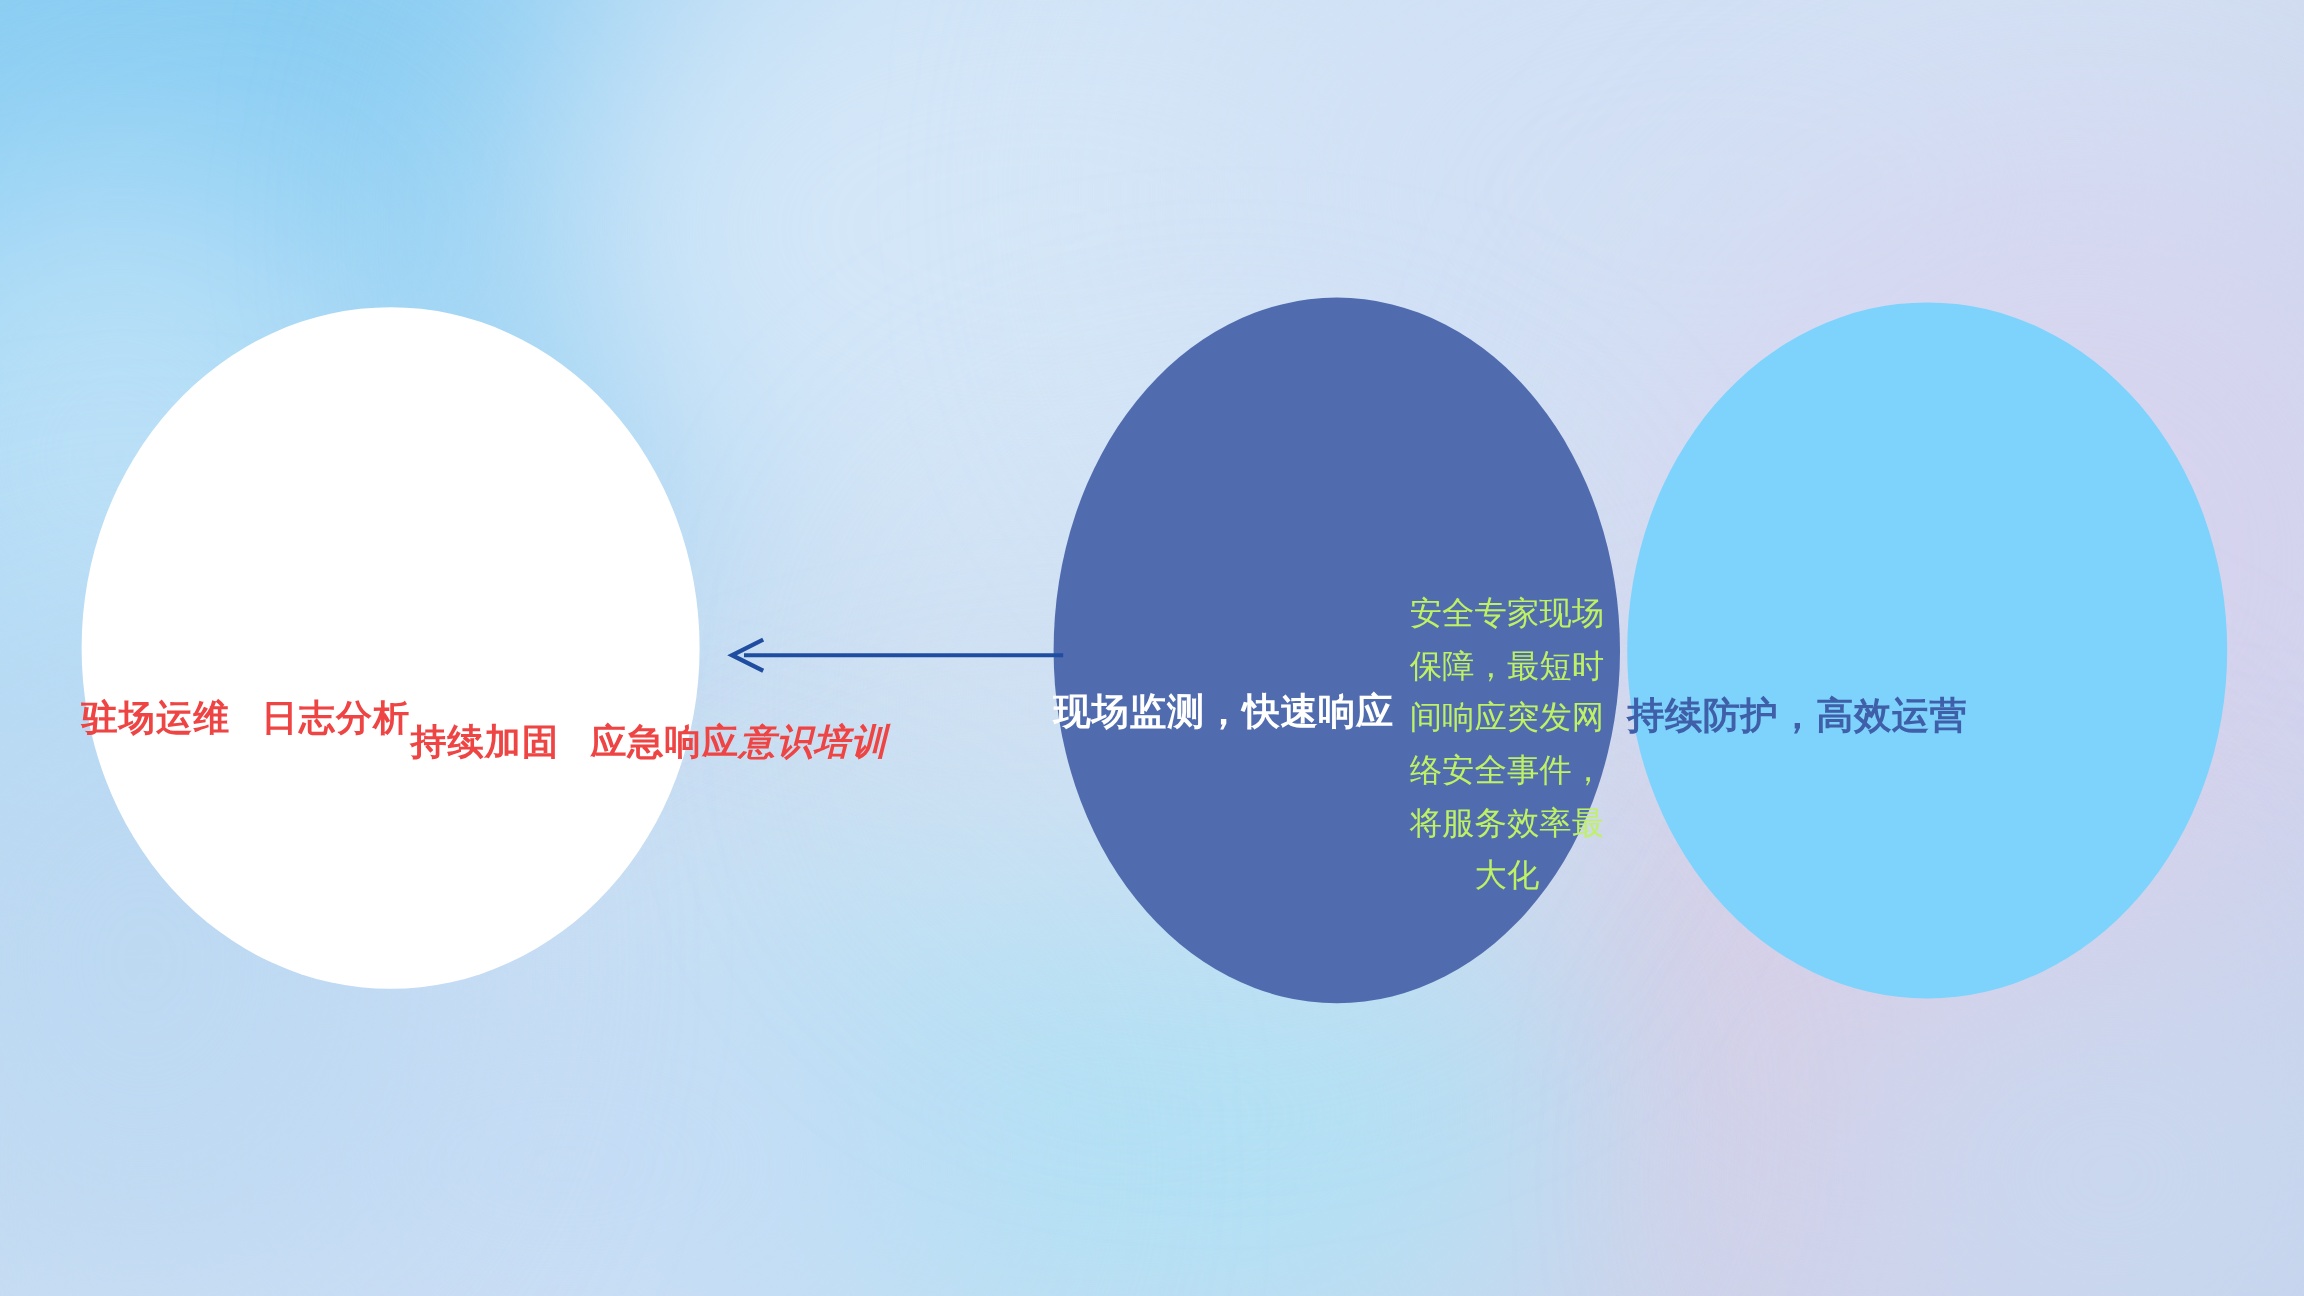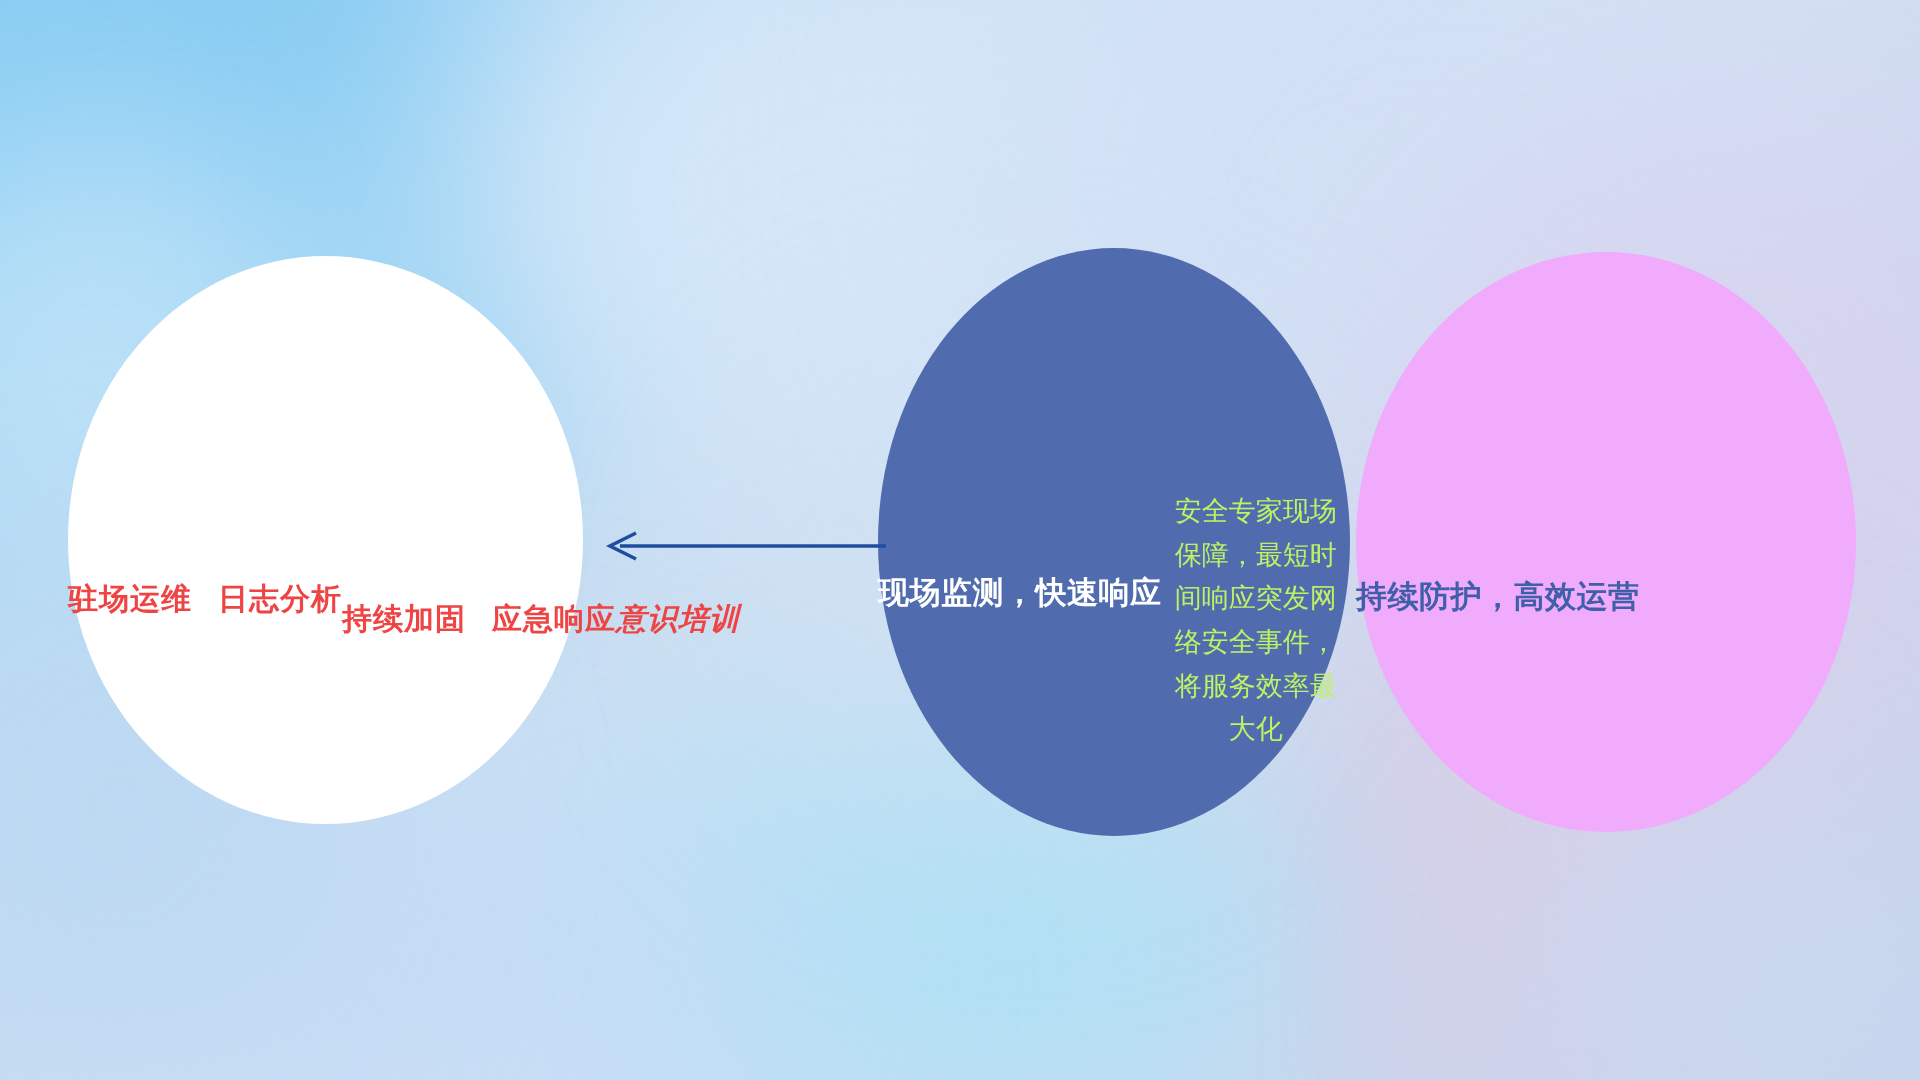--- a/index.html
+++ b/index.html
@@ -33,21 +33,21 @@
            align-items:center;justify-content:flex-start;box-sizing:border-box;}
   .e-left{
     left:68px;top:256px;width:515px;height:568px;background:#ffffff;z-index:4;
     padding-top:118px;
   }
   .e-mid{
     left:878px;top:248px;width:472px;height:588px;background:#506cae;z-index:3;
     padding-top:100px;
   }
   .e-right{
-    left:1356px;top:252px;width:500px;height:580px;background:#f0abfc;z-index:2;
+    left:1356px;top:252px;width:500px;height:580px;background:#7dd3fc;z-index:2;
     padding-top:108px;
     gap:13px;
   }
 
   
   .dash{width:48px;height:5px;background:#1f4ea1;border-radius:1px;margin-bottom:50px;}
   .kw-line{
     font-size:30px;font-weight:bold;color:#ef4444;letter-spacing:1px;
     white-space:nowrap;line-height:1;
   }

